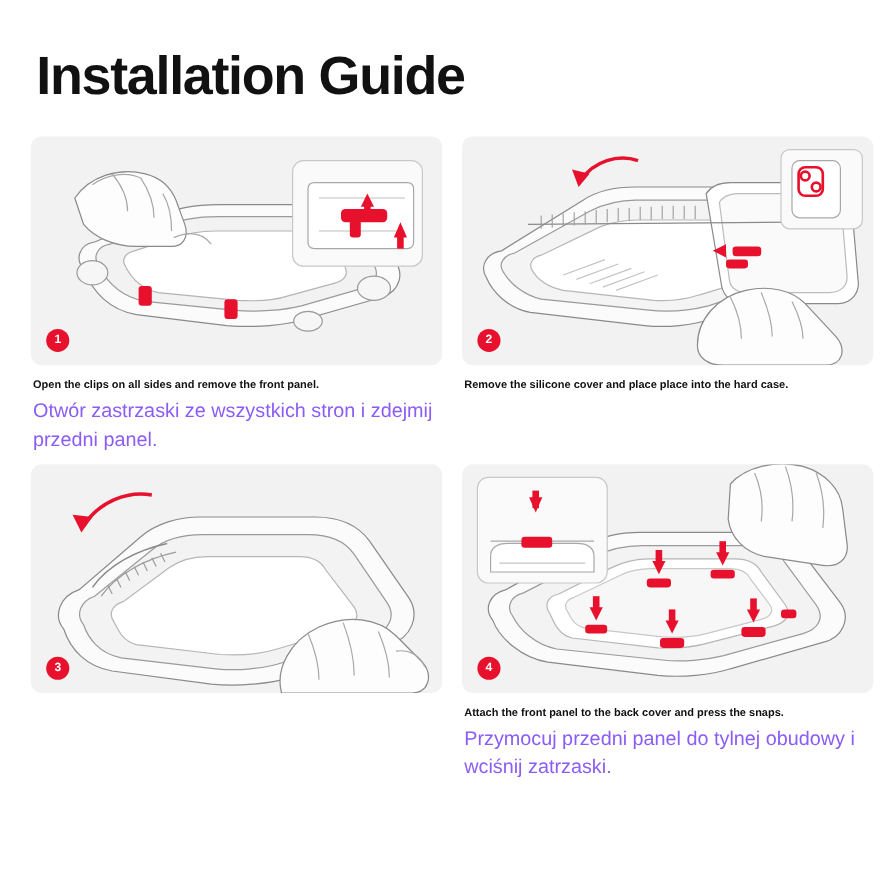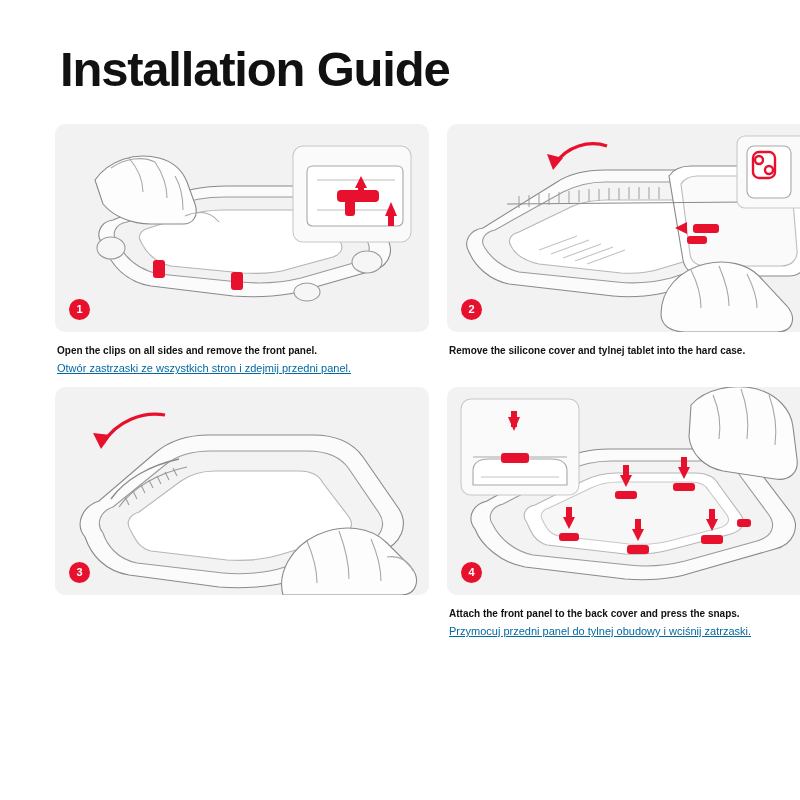--- a/index.html
+++ b/index.html
@@ -13,21 +13,20 @@
     font-family: "Liberation Sans", sans-serif;
     color: #1a1a1a;
     overflow: hidden;
   }
   .page {
     position: relative;
     width: 728px;
     height: 800px;
     box-sizing: border-box;
     padding: 0 28px;
-    margin-left: 27px;
   }
   .title {
     font-size: 49px;
     font-weight: bold;
     letter-spacing: -1.2px;
     line-height: 1;
     margin: 0;
     padding-top: 45px;
     padding-left: 5px;
     color: #111111;
@@ -70,27 +69,26 @@
     padding-left: 2px;
   }
   .cap-en {
     font-size: 10px;
     font-weight: bold;
     line-height: 1.42;
     color: #111111;
     margin: 0;
   }
   .cap-pl {
-    font-size: 11px;
+    font-size: 18px;
     font-weight: normal;
     line-height: 1.42;
-    color: #0369a1;
+    color: #8b5cf6;
     margin: 0;
     padding-top: 3px;
-    text-decoration: underline;
   }
 </style>
 </head>
 <body>
 
 <div class="page">
 
   <h1 class="title">Installation Guide</h1>
 
   <div class="grid">
@@ -181,21 +179,21 @@
             <path d="M106 46 L100 30 L116 34 Z"></path>
 
             <rect x="246" y="100" width="26" height="9" rx="3"></rect>
             <rect x="240" y="112" width="20" height="8" rx="3"></rect>
             <path d="M228 104 L240 98 L240 110 Z"></path>
           </g>
         </svg>
         <div class="badge">2</div>
       </div>
       <div class="caption">
-        <p class="cap-en">Remove the silicone cover and tylnej tablet into the hard case.</p>
+        <p class="cap-en">Remove the silicone cover and place place into the hard case.</p>
       </div>
     </div>
 
     <div class="step">
       <div class="illus">
         <svg width="374" height="208" viewBox="0 0 374 208">
           <g fill="none" stroke="#7a7a7a" stroke-width="1.1">
 
             <path d="M30 150 C20 138 26 120 44 114 L100 66 C114 54 134 48 154 48 L258 48 C282 48 298 56 308 70 L344 122 C354 138 346 158 326 164 L236 194 C216 200 188 202 164 200 L74 188 C50 184 36 168 30 150 Z" fill="#fbfbfb" stroke="#8a8a8a"></path>
             <path d="M48 146 C40 136 46 124 58 120 L110 78 C122 68 138 64 156 64 L252 64 C272 64 286 70 294 82 L324 126 C332 138 326 152 310 156 L230 180 C212 186 188 188 168 186 L82 176 C62 172 52 158 48 146 Z" fill="#f3f3f3" stroke="#9a9a9a"></path>

